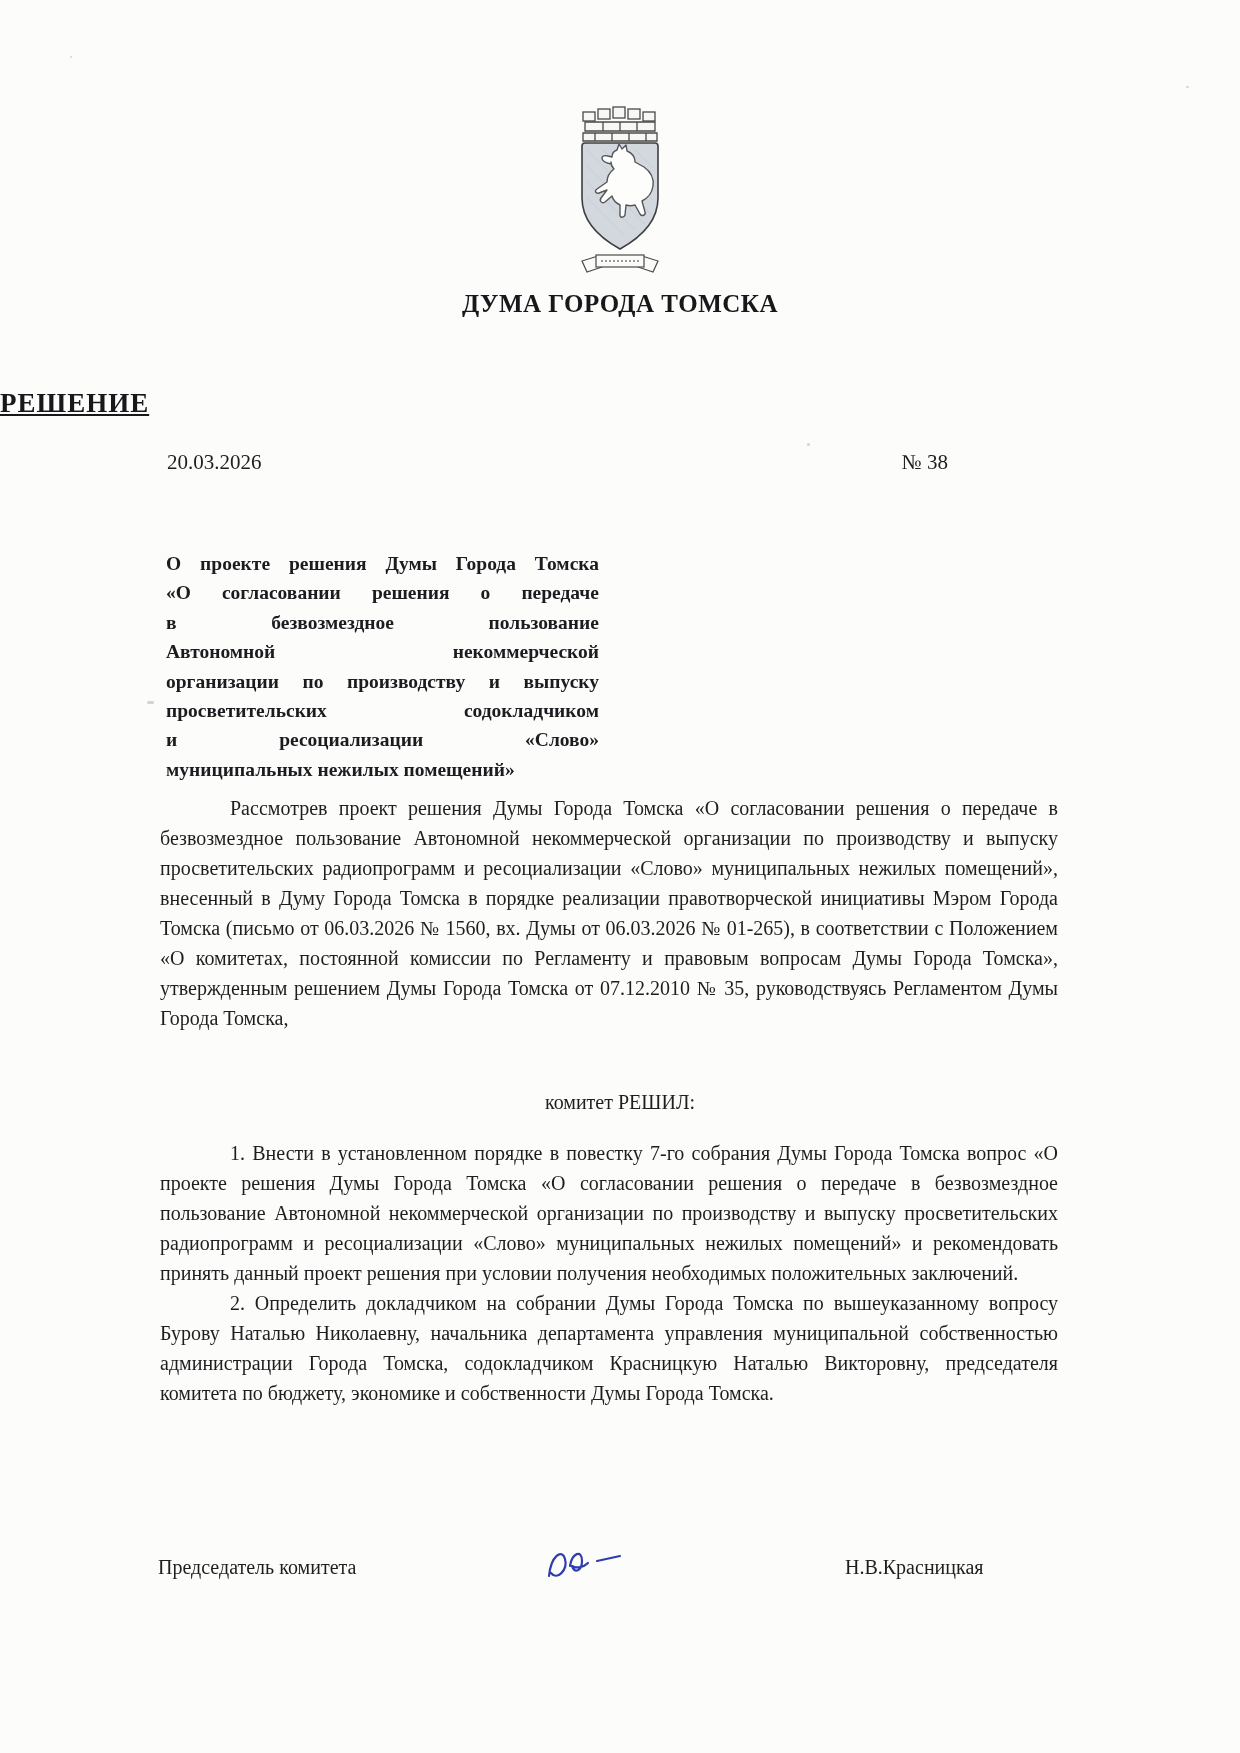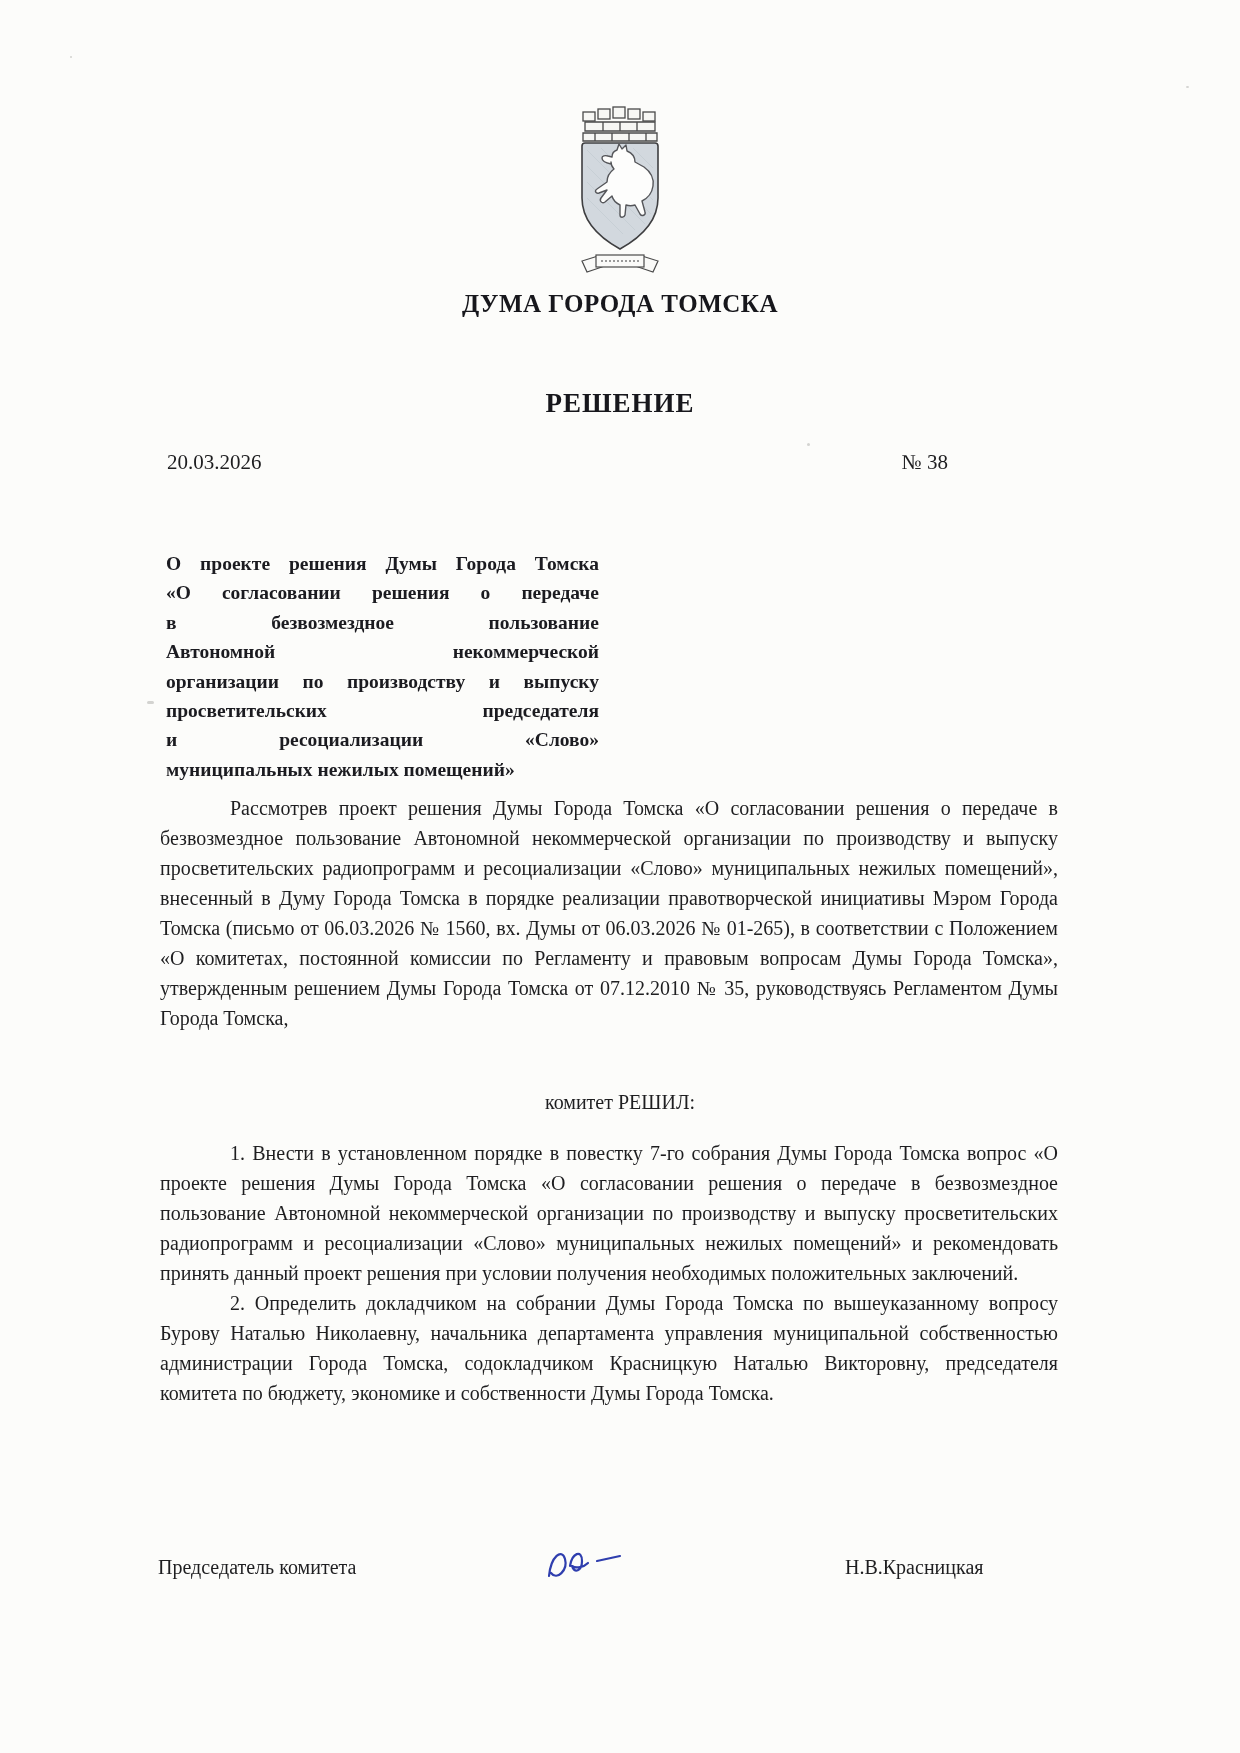--- a/index.html
+++ b/index.html
@@ -41,25 +41,26 @@
     text-align: center;
     font-weight: bold;
     font-size: 27px;
     color: #17171c;
   }
   .doc-type {
     position: absolute;
     top: 388px;
     left: 0;
     width: 100%;
-    text-align: center;
+    text-align: left;
     font-weight: bold;
     font-size: 27px;
     letter-spacing: 1px;
     color: #17171c;
+    text-decoration: underline;
   }
   .meta-row {
     position: absolute;
     top: 450px;
     left: 167px;
     right: 292px;
     display: flex;
     justify-content: space-between;
     font-size: 21px;
     gap: 10px;
@@ -191,21 +192,21 @@
     <span>20.03.2026</span>
     <span>№ 38</span>
   </div>
 
   <div class="subject">
     <div class="subject-line">О проекте решения Думы Города Томска</div>
     <div class="subject-line">«О согласовании решения о передаче</div>
     <div class="subject-line">в безвозмездное пользование</div>
     <div class="subject-line">Автономной некоммерческой</div>
     <div class="subject-line">организации по производству и выпуску</div>
-    <div class="subject-line">просветительских председателя</div>
+    <div class="subject-line">просветительских содокладчиком</div>
     <div class="subject-line">и ресоциализации «Слово»</div>
     <div class="subject-line last">муниципальных нежилых помещений»</div>
   </div>
 
   <div class="preamble">Рассмотрев проект решения Думы Города Томска «О согласовании решения о передаче в безвозмездное пользование Автономной некоммерческой организации по производству и выпуску просветительских радиопрограмм и ресоциализации «Слово» муниципальных нежилых помещений», внесенный в Думу Города Томска в порядке реализации правотворческой инициативы Мэром Города Томска (письмо от 06.03.2026 № 1560, вх. Думы от 06.03.2026 № 01-265), в соответствии с Положением «О комитетах, постоянной комиссии по Регламенту и правовым вопросам Думы Города Томска», утвержденным решением Думы Города Томска от 07.12.2010 № 35, руководствуясь Регламентом Думы Города Томска,</div>
 
   <div class="resolved-heading">комитет РЕШИЛ:</div>
 
   <div class="items">
     <p>1. Внести в установленном порядке в повестку 7-го собрания Думы Города Томска вопрос «О проекте решения Думы Города Томска «О согласовании решения о передаче в безвозмездное пользование Автономной некоммерческой организации по производству и выпуску просветительских радиопрограмм и ресоциализации «Слово» муниципальных нежилых помещений» и рекомендовать принять данный проект решения при условии получения необходимых положительных заключений.</p>

